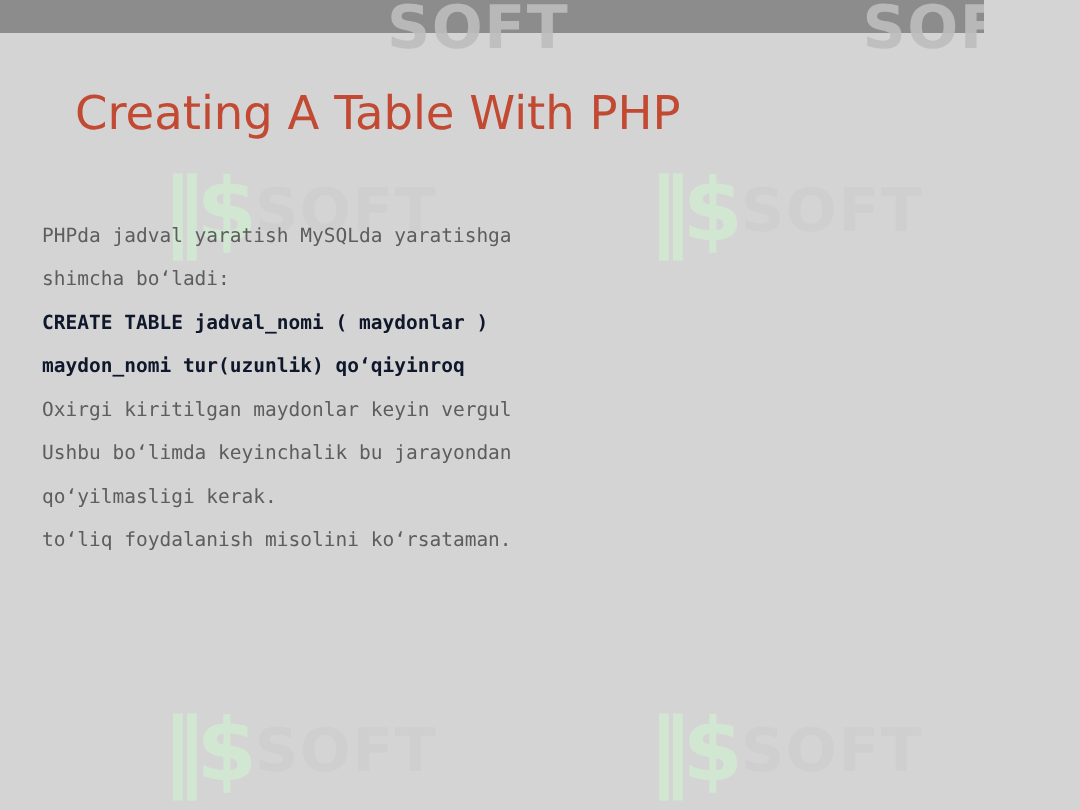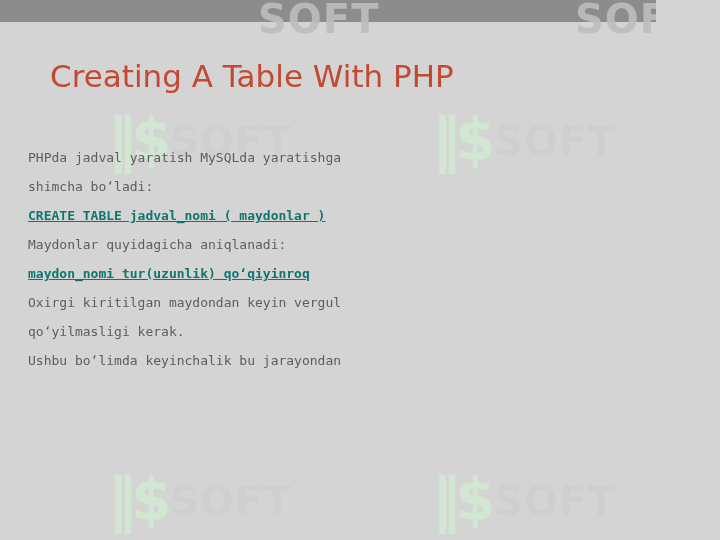--- a/index.html
+++ b/index.html
@@ -72,22 +72,21 @@
     font-family: "DejaVu Sans Mono", monospace;
     font-size: 13px;
     line-height: 29px;
     color: #5d5d5d;
   }
   .line {
     white-space: pre-wrap;
   }
   .line.bold {
     font-weight: bold;
-    color: #0f766e;
-    text-decoration: underline;
+    color: #0f172a;
   }
 </style>
 </head>
 <body>
 
 <div class="slide">
 
   <div class="topbar"></div>
 
   <div class="wm wm-text wm-text-dark" style="left:258px; top:-4px;">SOFT</div>
@@ -100,20 +99,20 @@
   <div class="wm wm-glyph" style="left:432px; top:466px;">‖$</div>
   <div class="wm wm-text" style="left:170px; top:478px;">SOFT</div>
   <div class="wm wm-text" style="left:494px; top:478px;">SOFT</div>
 
   <div class="title">Creating A Table With PHP</div>
 
   <div class="body">
     <div class="line">PHPda jadval yaratish MySQLda yaratishga</div>
     <div class="line">shimcha bo‘ladi:</div>
     <div class="line bold">CREATE TABLE jadval_nomi ( maydonlar )</div>
-    <div class="line">Maydonlar quyidagicha aniqlanadi:</div>
     <div class="line bold">maydon_nomi tur(uzunlik) qo‘qiyinroq</div>
-    <div class="line">Oxirgi kiritilgan maydondan keyin vergul</div>
+    <div class="line">Oxirgi kiritilgan maydonlar keyin vergul</div>
+    <div class="line">Ushbu bo‘limda keyinchalik bu jarayondan</div>
     <div class="line">qo‘yilmasligi kerak.</div>
-    <div class="line">Ushbu bo‘limda keyinchalik bu jarayondan</div>
+    <div class="line">to‘liq foydalanish misolini ko‘rsataman.</div>
   </div>
 
 </div>
 
 </body></html>

